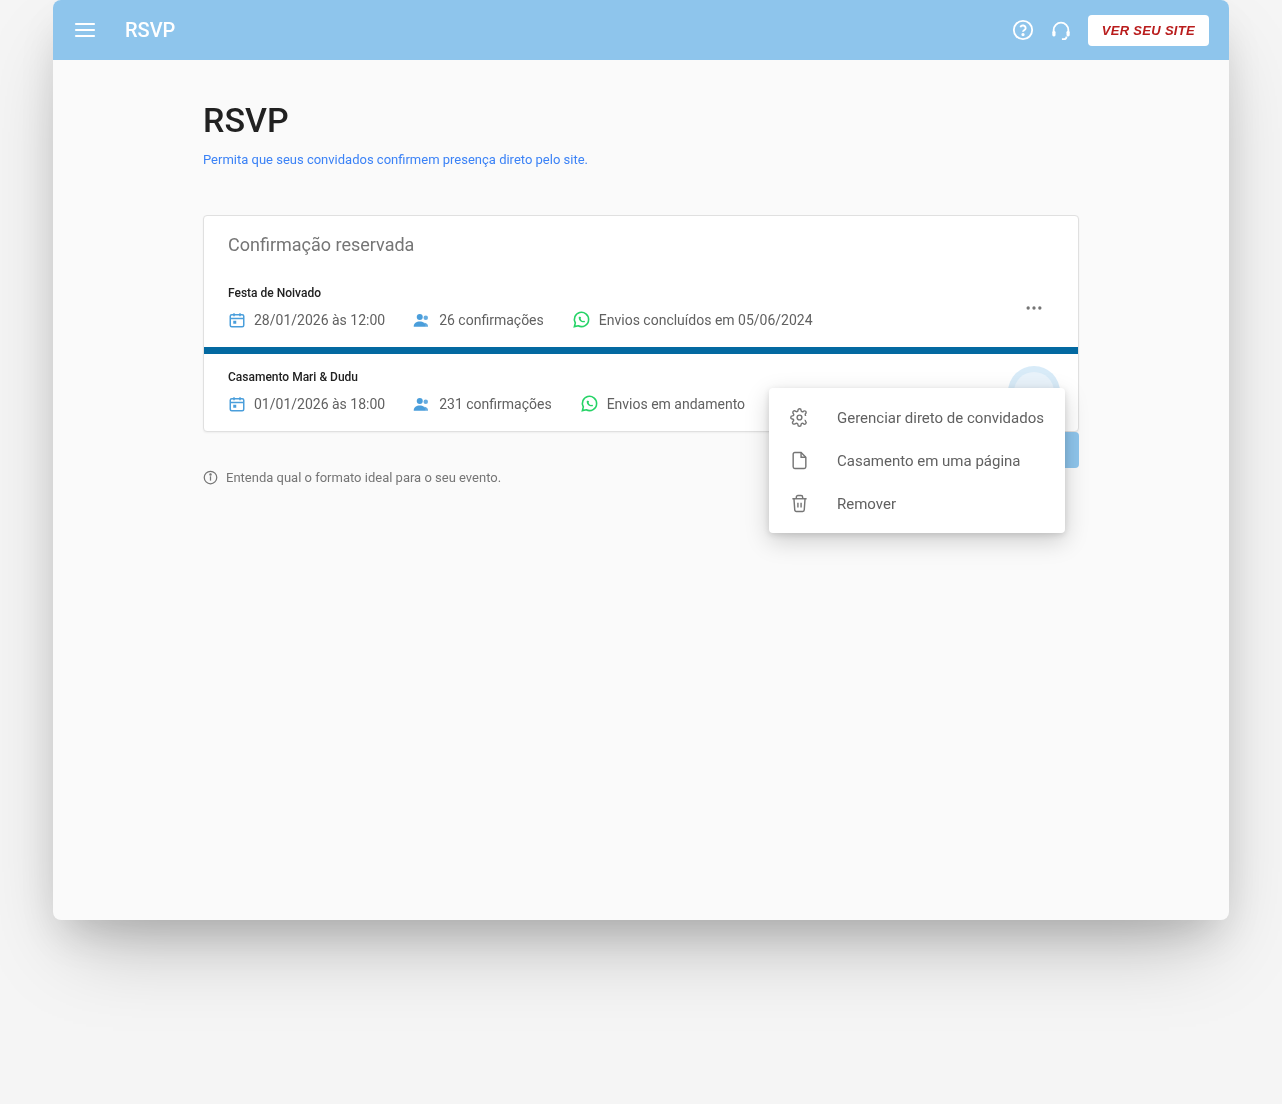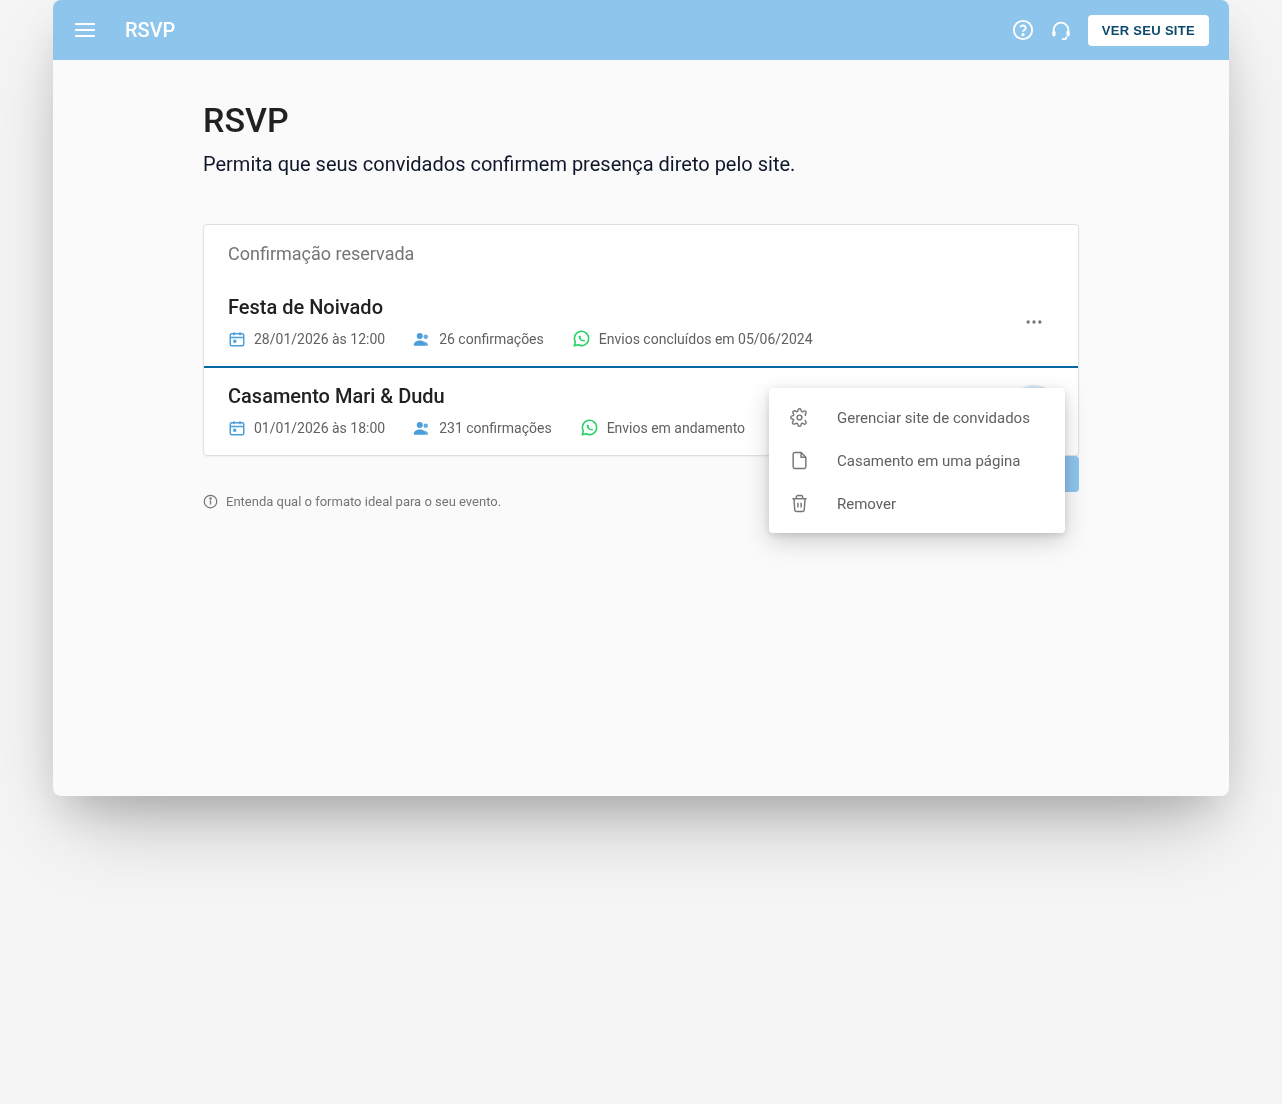--- a/index.html
+++ b/index.html
@@ -6,21 +6,21 @@
     body {
       font-family: -apple-system, BlinkMacSystemFont, 'Segoe UI', Roboto, Helvetica, Arial, sans-serif;
       background: #f5f5f5;
       width: 1282px;
       height: 1104px;
       position: relative;
       overflow: hidden;
     }
     .app-container {
       width: 1176px;
-      height: 796px;
+      height: 920px;
       margin: 0 auto;
       background: #fafafa;
       border-radius: 8px;
       overflow: visible;
       position: relative;
       box-shadow: 0 40px 80px -20px rgba(0,0,0,0.25), 0 20px 40px -10px rgba(0,0,0,0.15);
     }
     .topbar {
       background: #8ec5ec;
       height: 60px;
@@ -48,41 +48,42 @@
       gap: 16px;
     }
     .topbar-icon {
       color: #fff;
       cursor: pointer;
       display: flex;
       align-items: center;
     }
     .view-site-btn {
       background: #fff;
-      color: #0c4a6e;
+      color: #b91c1c;
       border: none;
       padding: 8px 14px;
       border-radius: 4px;
       font-size: 13px;
       font-weight: 600;
       cursor: pointer;
       letter-spacing: 0.3px;
+      font-style: italic;
     }
     .main-content {
       padding: 40px 150px 0 150px;
     }
     .page-title {
       font-size: 34px;
       font-weight: 500;
       color: #212121;
       margin-bottom: 12px;
     }
     .page-subtitle {
-      font-size: 20px;
-      color: #0f172a;
+      font-size: 13px;
+      color: #3b82f6;
       margin-bottom: 48px;
     }
     .card {
       background: #fff;
       border: 1px solid #e0e0e0;
       border-radius: 4px;
       overflow: hidden;
       box-shadow: 0 1px 2px rgba(0,0,0,0.05);
     }
     .card-header {
@@ -92,27 +93,27 @@
     }
     .event-row {
       padding: 16px 24px 18px 24px;
       border-top: 1px solid transparent;
       display: flex;
       align-items: center;
       gap: 16px;
       position: relative;
     }
     .event-row + .event-row {
-      border-top: 2px solid #0369a1;
+      border-top: 7px solid #0369a1;
     }
     .event-body {
       flex: 1;
     }
     .event-title {
-      font-size: 20px;
+      font-size: 12px;
       font-weight: 500;
       color: #212121;
       margin-bottom: 10px;
     }
     .event-meta {
       display: flex;
       gap: 28px;
       align-items: center;
       flex-wrap: wrap;
     }
@@ -342,21 +343,21 @@
   </div>
 
   <div class="dropdown-menu">
     <div class="dropdown-item">
       <span class="dropdown-icon">
         <svg width="19" height="19" viewBox="0 0 24 24" fill="none" stroke="currentColor" stroke-width="1.8">
             <circle cx="12" cy="12" r="3"></circle>
             <path d="M19.4 15a1.7 1.7 0 0 0 .34 1.87l.06.06a2 2 0 1 1-2.83 2.83l-.06-.06a1.7 1.7 0 0 0-1.87-.34 1.7 1.7 0 0 0-1.03 1.56V21a2 2 0 1 1-4 0v-.09A1.7 1.7 0 0 0 9 19.4a1.7 1.7 0 0 0-1.87.34l-.6.06a2 2 0 1 1-2.83-2.83l.06-.06A1.7 1.7 0 0 0 4.6 15a1.7 1.7 0 0 0-1.56-1.03H3a2 2 0 1 1 0-4h.09A1.7 1.7 0 0 0 4.6 9a1.7 1.7 0 0 0-.34-1.87l-.06-.06a2 2 0 1 1 2.83-2.83l.6.06A1.7 1.7 0 0 0 9 4.6a1.7 1.7 0 0 0 1.03-1.56V3a2 2 0 1 1 4 0v.09A1.7 1.7 0 0 0 15 4.6a1.7 1.7 0 0 0 1.87-.34l.06-.06a2 2 0 1 1 2.83 2.83l-.06.06A1.7 1.7 0 0 0 19.4 9c.14.35.22.73.22 1.12"></path>
           </svg>
       </span>
-      <span>Gerenciar site de convidados</span>
+      <span>Gerenciar direto de convidados</span>
     </div>
     <div class="dropdown-item">
       <span class="dropdown-icon">
         <svg width="19" height="19" viewBox="0 0 24 24" fill="none" stroke="currentColor" stroke-width="1.8">
             <path d="M14 2H6a2 2 0 0 0-2 2v16a2 2 0 0 0 2 2h12a2 2 0 0 0 2-2V8z"></path>
             <polyline points="14 2 14 8 20 8"></polyline>
           </svg>
       </span>
       <span>Casamento em uma página</span>
     </div>

